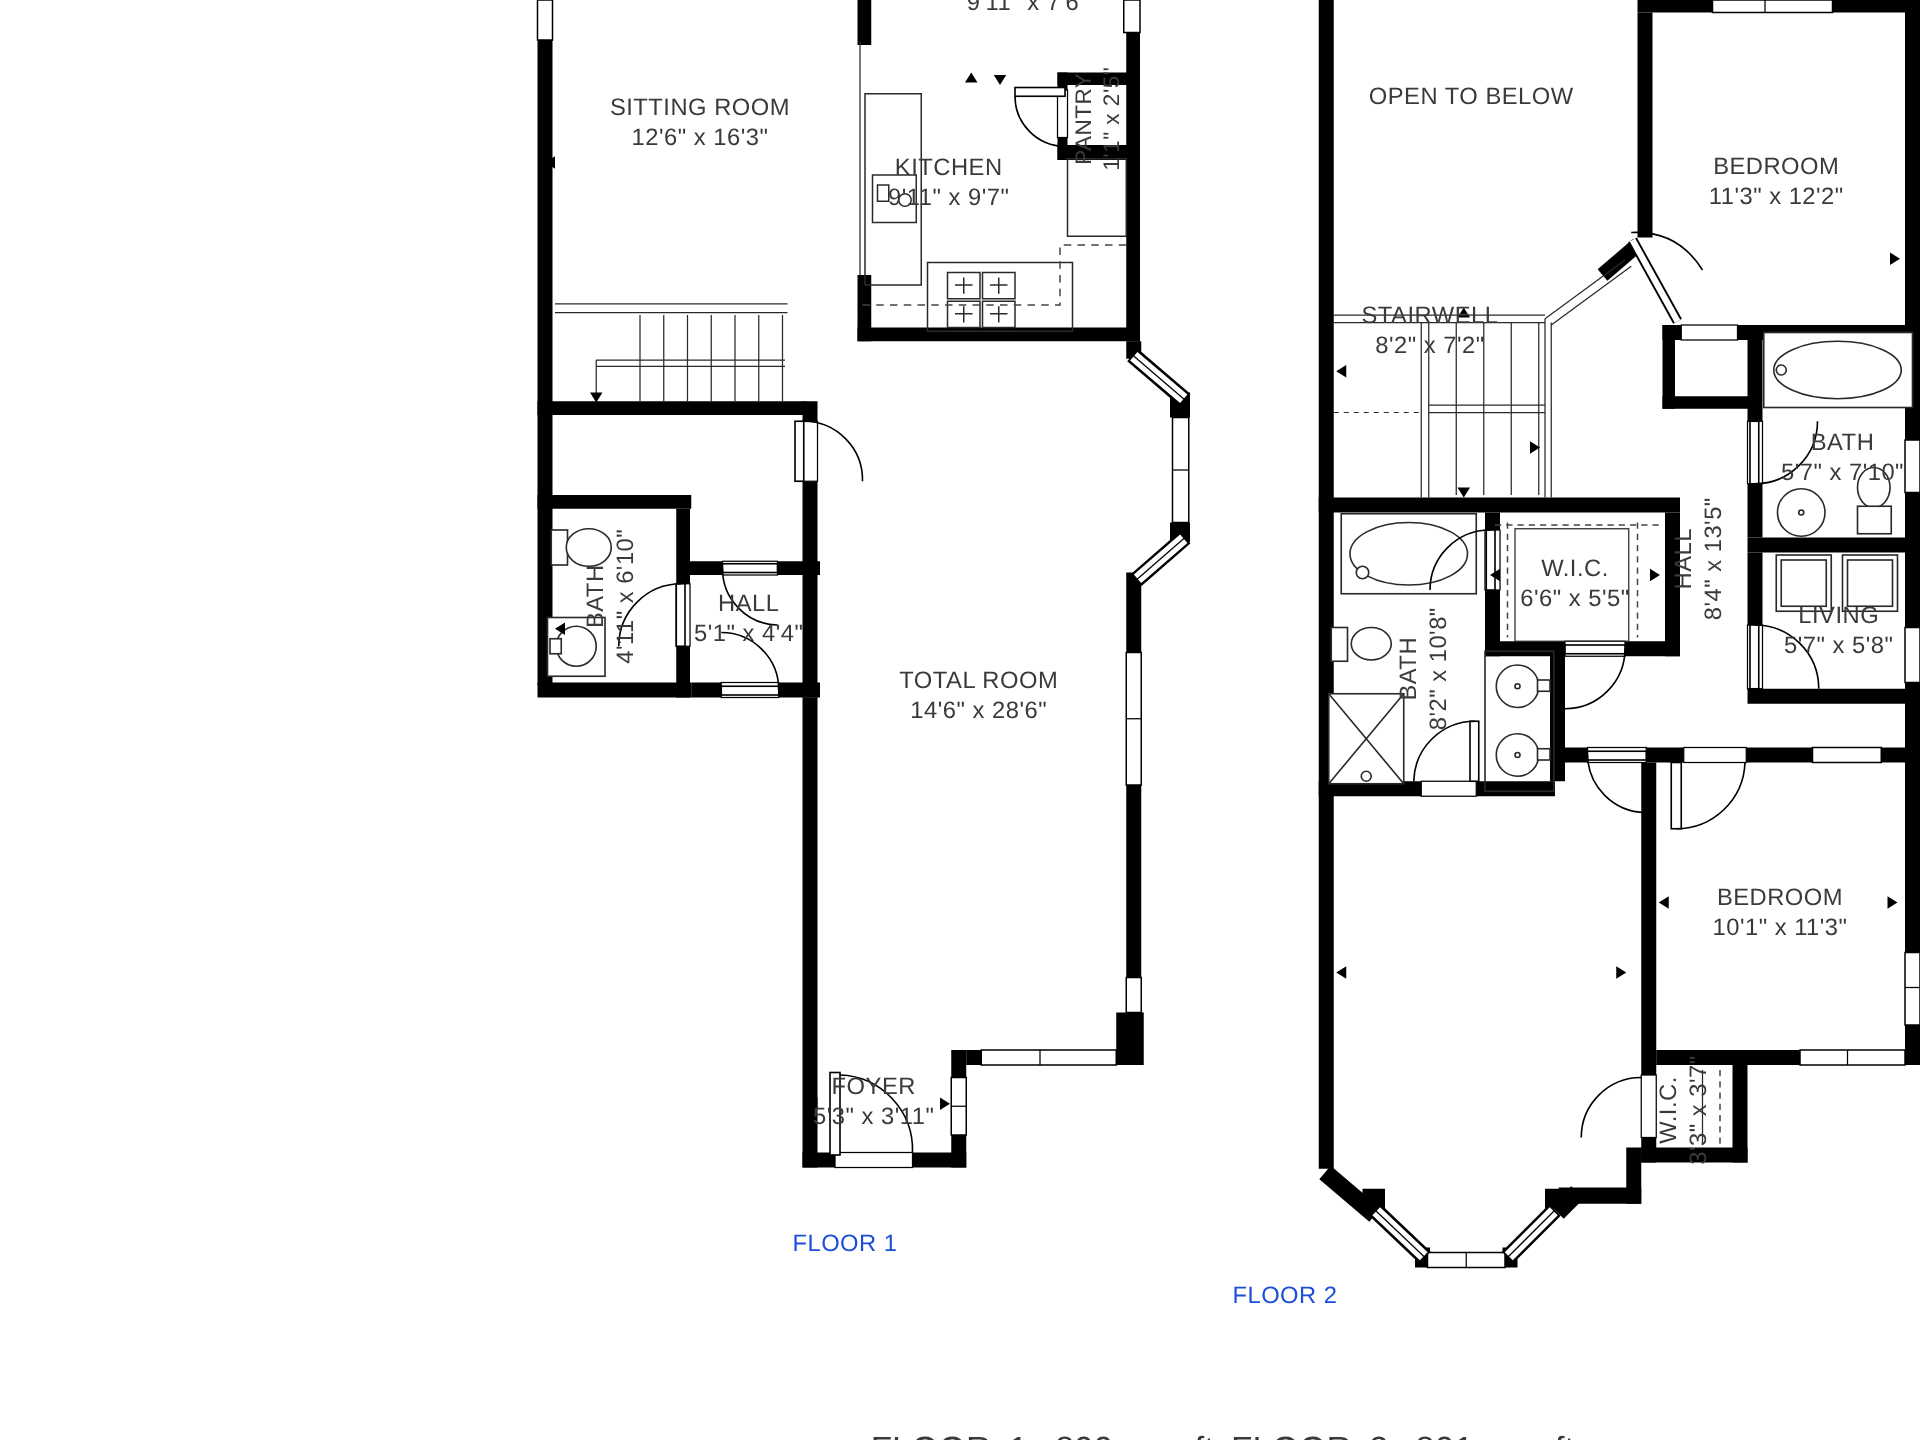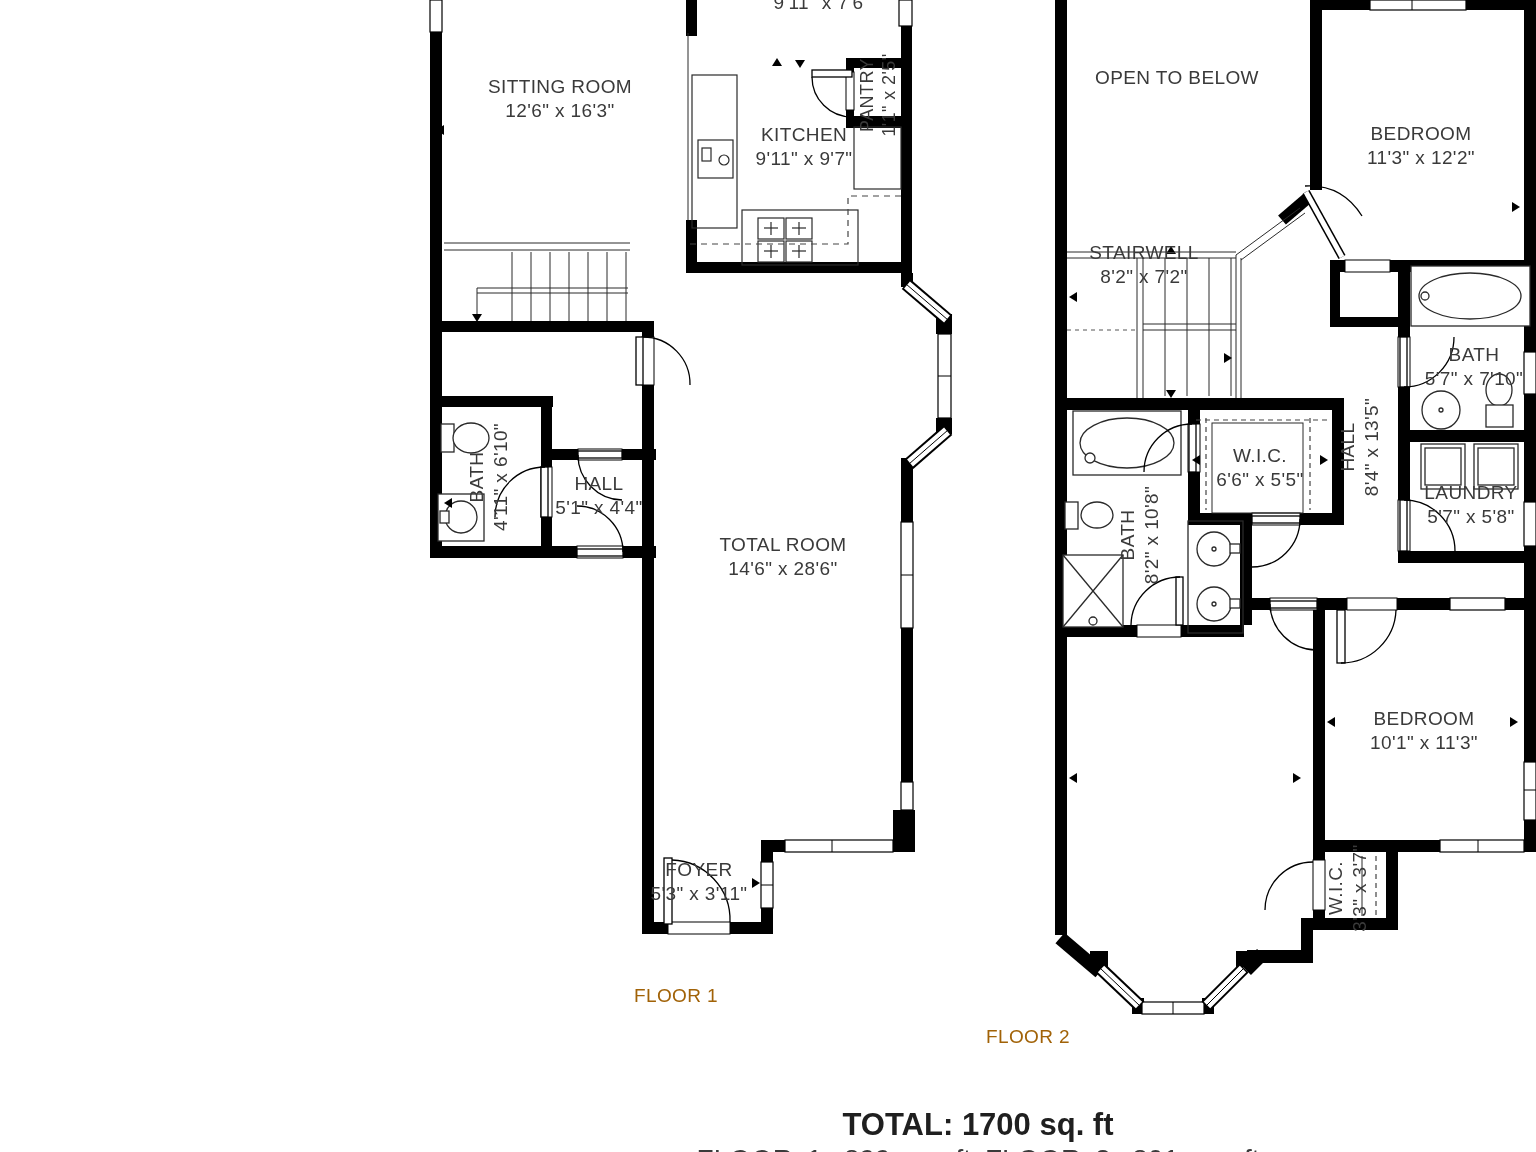--- a/index.html
+++ b/index.html
@@ -3,21 +3,21 @@
 <meta charset="utf-8">
 <style>
   html,body{margin:0;padding:0;background:#fff;}
   #stage{position:relative;width:1536px;height:1152px;background:#fff;overflow:hidden;
          font-family:"Liberation Sans", sans-serif;color:#3d3d3d;}
   #plan-svg{position:absolute;left:0;top:0;}
   .room-label{position:absolute;transform:translate(-50%,-50%);text-align:center;
               white-space:nowrap;font-size:19px;line-height:24px;letter-spacing:.4px;color:#3a3a3a;}
   .room-label.v{transform:translate(-50%,-50%) rotate(-90deg);}
   .room-label .nm,.room-label .dm{display:block;}
-  .floor-tag{position:absolute;transform:translate(-50%,-50%);font-size:19px;letter-spacing:.4px;color:#a16207;white-space:nowrap;}
+  .floor-tag{position:absolute;transform:translate(-50%,-50%);font-size:19px;letter-spacing:.4px;color:#1d4ed8;white-space:nowrap;}
   .total-line{position:absolute;transform:translateX(-50%);font-size:31px;font-weight:bold;color:#1f1f1f;white-space:nowrap;}
   .breakdown-line{position:absolute;transform:translateX(-50%);font-size:28px;color:#3a3a3a;white-space:nowrap;word-spacing:6px;}
 </style>
 </head>
 <body>
 
 <div id="stage">
 
 <svg id="plan-svg" width="1536" height="1152" viewBox="0 0 1536 1152">
 
@@ -385,21 +385,21 @@
   </g>
 </svg>
 
 <div class="room-label" style="left:822px;top:3px">
   <span class="dm">9'11" x 7'6"</span>
 </div>
 <div class="room-label" style="left:560px;top:99px">
   <span class="nm">SITTING ROOM</span>
   <span class="dm">12'6" x 16'3"</span>
 </div>
-<div class="room-label" style="left:804px;top:147px">
+<div class="room-label" style="left:759px;top:147px">
   <span class="nm">KITCHEN</span>
   <span class="dm">9'11" x 9'7"</span>
 </div>
 <div class="room-label v" style="left:878px;top:95px;font-size:18px;line-height:22px">
   <span class="nm">PANTRY</span>
   <span class="dm">1'1" x 2'5"</span>
 </div>
 <div class="room-label v" style="left:489px;top:477px">
   <span class="nm">BATH</span>
   <span class="dm">4'11" x 6'10"</span>
@@ -438,31 +438,30 @@
 </div>
 <div class="room-label" style="left:1260px;top:468px">
   <span class="nm">W.I.C.</span>
   <span class="dm">6'6" x 5'5"</span>
 </div>
 <div class="room-label v" style="left:1140px;top:535px">
   <span class="nm">BATH</span>
   <span class="dm">8'2" x 10'8"</span>
 </div>
 <div class="room-label" style="left:1471px;top:505px">
-  <span class="nm">LAUNDRY</span>
+  <span class="nm">LIVING</span>
   <span class="dm">5'7" x 5'8"</span>
 </div>
 <div class="room-label" style="left:1424px;top:731px">
   <span class="nm">BEDROOM</span>
   <span class="dm">10'1" x 11'3"</span>
 </div>
 <div class="room-label v" style="left:1348px;top:888px">
   <span class="nm">W.I.C.</span>
   <span class="dm">3'3" x 3'7"</span>
 </div>
 
 <div class="floor-tag" style="left:676px;top:996px">FLOOR 1</div>
 <div class="floor-tag" style="left:1028px;top:1037px">FLOOR 2</div>
 
-<div class="total-line" style="left:978px;top:1107px">TOTAL: 1700 sq. ft</div>
 <div class="breakdown-line" style="left:978px;top:1144px">FLOOR 1: 899 sq. ft FLOOR 2: 801 sq. ft</div>
 
 </div>
 
 </body></html>

